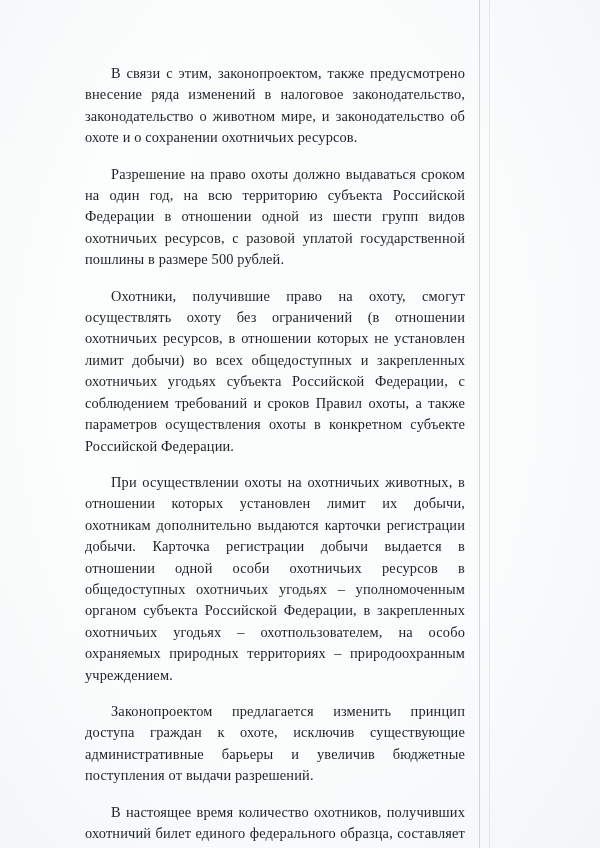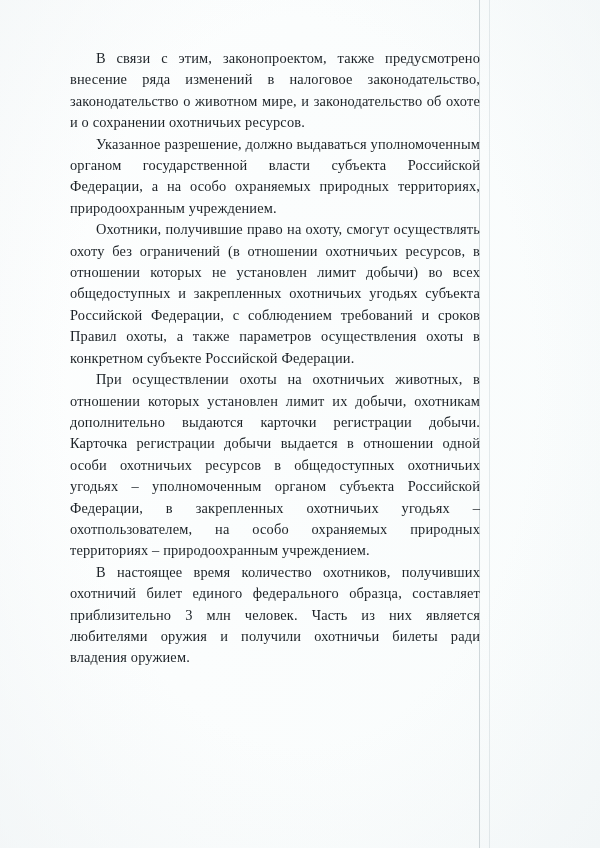--- a/index.html
+++ b/index.html
@@ -46,21 +46,21 @@
   .scan-line.b { left: 489px; background: rgba(176,189,196,0.30); }
 
   #text-body {
     position: absolute;
     left: 70px;
     top: 48px;
     width: 410px;
   }
 
   p.para {
-    margin: 0;
+    margin: 15px;
     padding: 0;
     text-align: justify;
     text-justify: inter-word;
     text-indent: 26px;
     font-size: 14.4px;
     line-height: 21.4px;
     color: #1b2126;
     letter-spacing: 0.01em;
     -webkit-font-smoothing: antialiased;
   }
@@ -71,20 +71,21 @@
 <body>
 
 <div id="page">
 
   <div id="paper-texture"></div>
   <div class="scan-line a"></div>
   <div class="scan-line b"></div>
 
   <div id="text-body">
     <p class="para">В связи с этим, законопроектом, также предусмотрено внесение ряда изменений в налоговое законодательство, законодательство о животном мире, и законодательство об охоте и о сохранении охотничьих ресурсов.</p>
-    <p class="para">Указанное разрешение, должно выдаваться уполномоченным органом государственной власти субъекта Российской Федерации, а на особо охраняемых природных территориях, природоохранным учреждением.</p>
+    <p class="para">Разрешение на право охоты должно выдаваться сроком на один год, на всю территорию субъекта Российской Федерации в отношении одной из шести групп видов охотничьих ресурсов, с разовой уплатой государственной пошлины в размере 500 рублей.</p>
     <p class="para">Охотники, получившие право на охоту, смогут осуществлять охоту без ограничений (в отношении охотничьих ресурсов, в отношении которых не установлен лимит добычи) во всех общедоступных и закрепленных охотничьих угодьях субъекта Российской Федерации, с соблюдением требований и сроков Правил охоты, а также параметров осуществления охоты в конкретном субъекте Российской Федерации.</p>
     <p class="para">При осуществлении охоты на охотничьих животных, в отношении которых установлен лимит их добычи, охотникам дополнительно выдаются карточки регистрации добычи. Карточка регистрации добычи выдается в отношении одной особи охотничьих ресурсов в общедоступных охотничьих угодьях – уполномоченным органом субъекта Российской Федерации, в закрепленных охотничьих угодьях – охотпользователем, на особо охраняемых природных территориях – природоохранным учреждением.</p>
+    <p class="para">Законопроектом предлагается изменить принцип доступа граждан к охоте, исключив существующие административные барьеры и увеличив бюджетные поступления от выдачи разрешений.</p>
     <p class="para">В настоящее время количество охотников, получивших охотничий билет единого федерального образца, составляет приблизительно 3 млн человек. Часть из них является любителями оружия и получили охотничьи билеты ради владения оружием.</p>
 
   </div>
 
 </div>
 
 </body></html>

